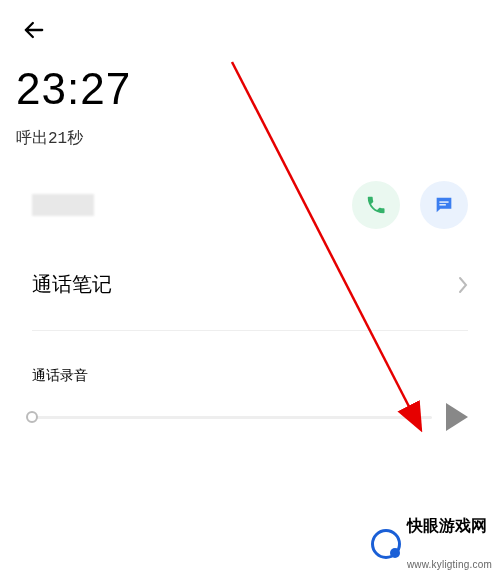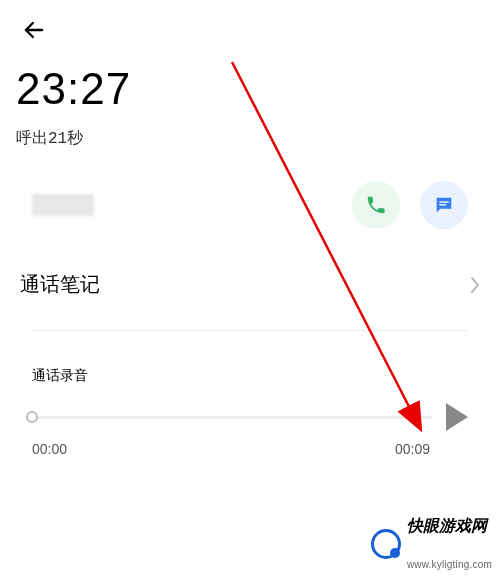--- a/index.html
+++ b/index.html
@@ -58,21 +58,21 @@
       align-items: center;
       justify-content: center;
       cursor: pointer;
     }
     .call-btn { background: #eaf8f0; }
     .msg-btn { background: #eaf2fd; }
     .notes-row {
       display: flex;
       align-items: center;
       justify-content: space-between;
-      padding: 24px 20px 22px;
+      padding: 24px 32px 22px;
       cursor: pointer;
     }
     .notes-label {
       font-size: 20px;
       color: #000;
       font-weight: 500;
     }
     .chevron { width: 10px; height: 18px; }
     .divider {
       height: 1px;
@@ -149,21 +149,21 @@
     .wm-logo::after {
       content: "";
       position: absolute;
       width: 10px; height: 10px;
       background: #1a5fd6;
       border-radius: 50%;
       right: -2px; bottom: -2px;
     }
     .wm-text { line-height: 1.1; }
     .wm-title {
-      font-size: 16px; font-weight: 700; color: #000; font-style: italic;
+      font-size: 16px; font-weight: 700; color: #000; 
     }
     .wm-url {
       font-size: 10px; color: #666; letter-spacing: 0.2px; margin-top: 24px;
     }
   </style>
 </head>
 <body>
 
 <div class="header">
   <div class="back-arrow">
@@ -206,24 +206,20 @@
 <div class="divider"></div>
 
 <div class="recording-section">
   <div class="recording-label">通话录音</div>
   <div class="player-row">
     <div class="slider-track">
       <div class="slider-thumb"></div>
     </div>
     <div class="play-btn"></div>
   </div>
-  <div class="time-row">
-    <span>00:00</span>
-    <span>00:09</span>
-  </div>
 </div>
 
 <svg class="arrow-annotation" width="220" height="400">
   <defs>
     <marker id="ah" markerWidth="12" markerHeight="10" refX="10" refY="5" orient="auto">
       <path d="M0,0 L12,5 L0,10 z" fill="#e60000"></path>
     </marker>
   </defs>
   <line x1="2" y1="2" x2="190" y2="368" stroke="#e60000" stroke-width="2.5" marker-end="url(#ah)"></line>
 </svg>

